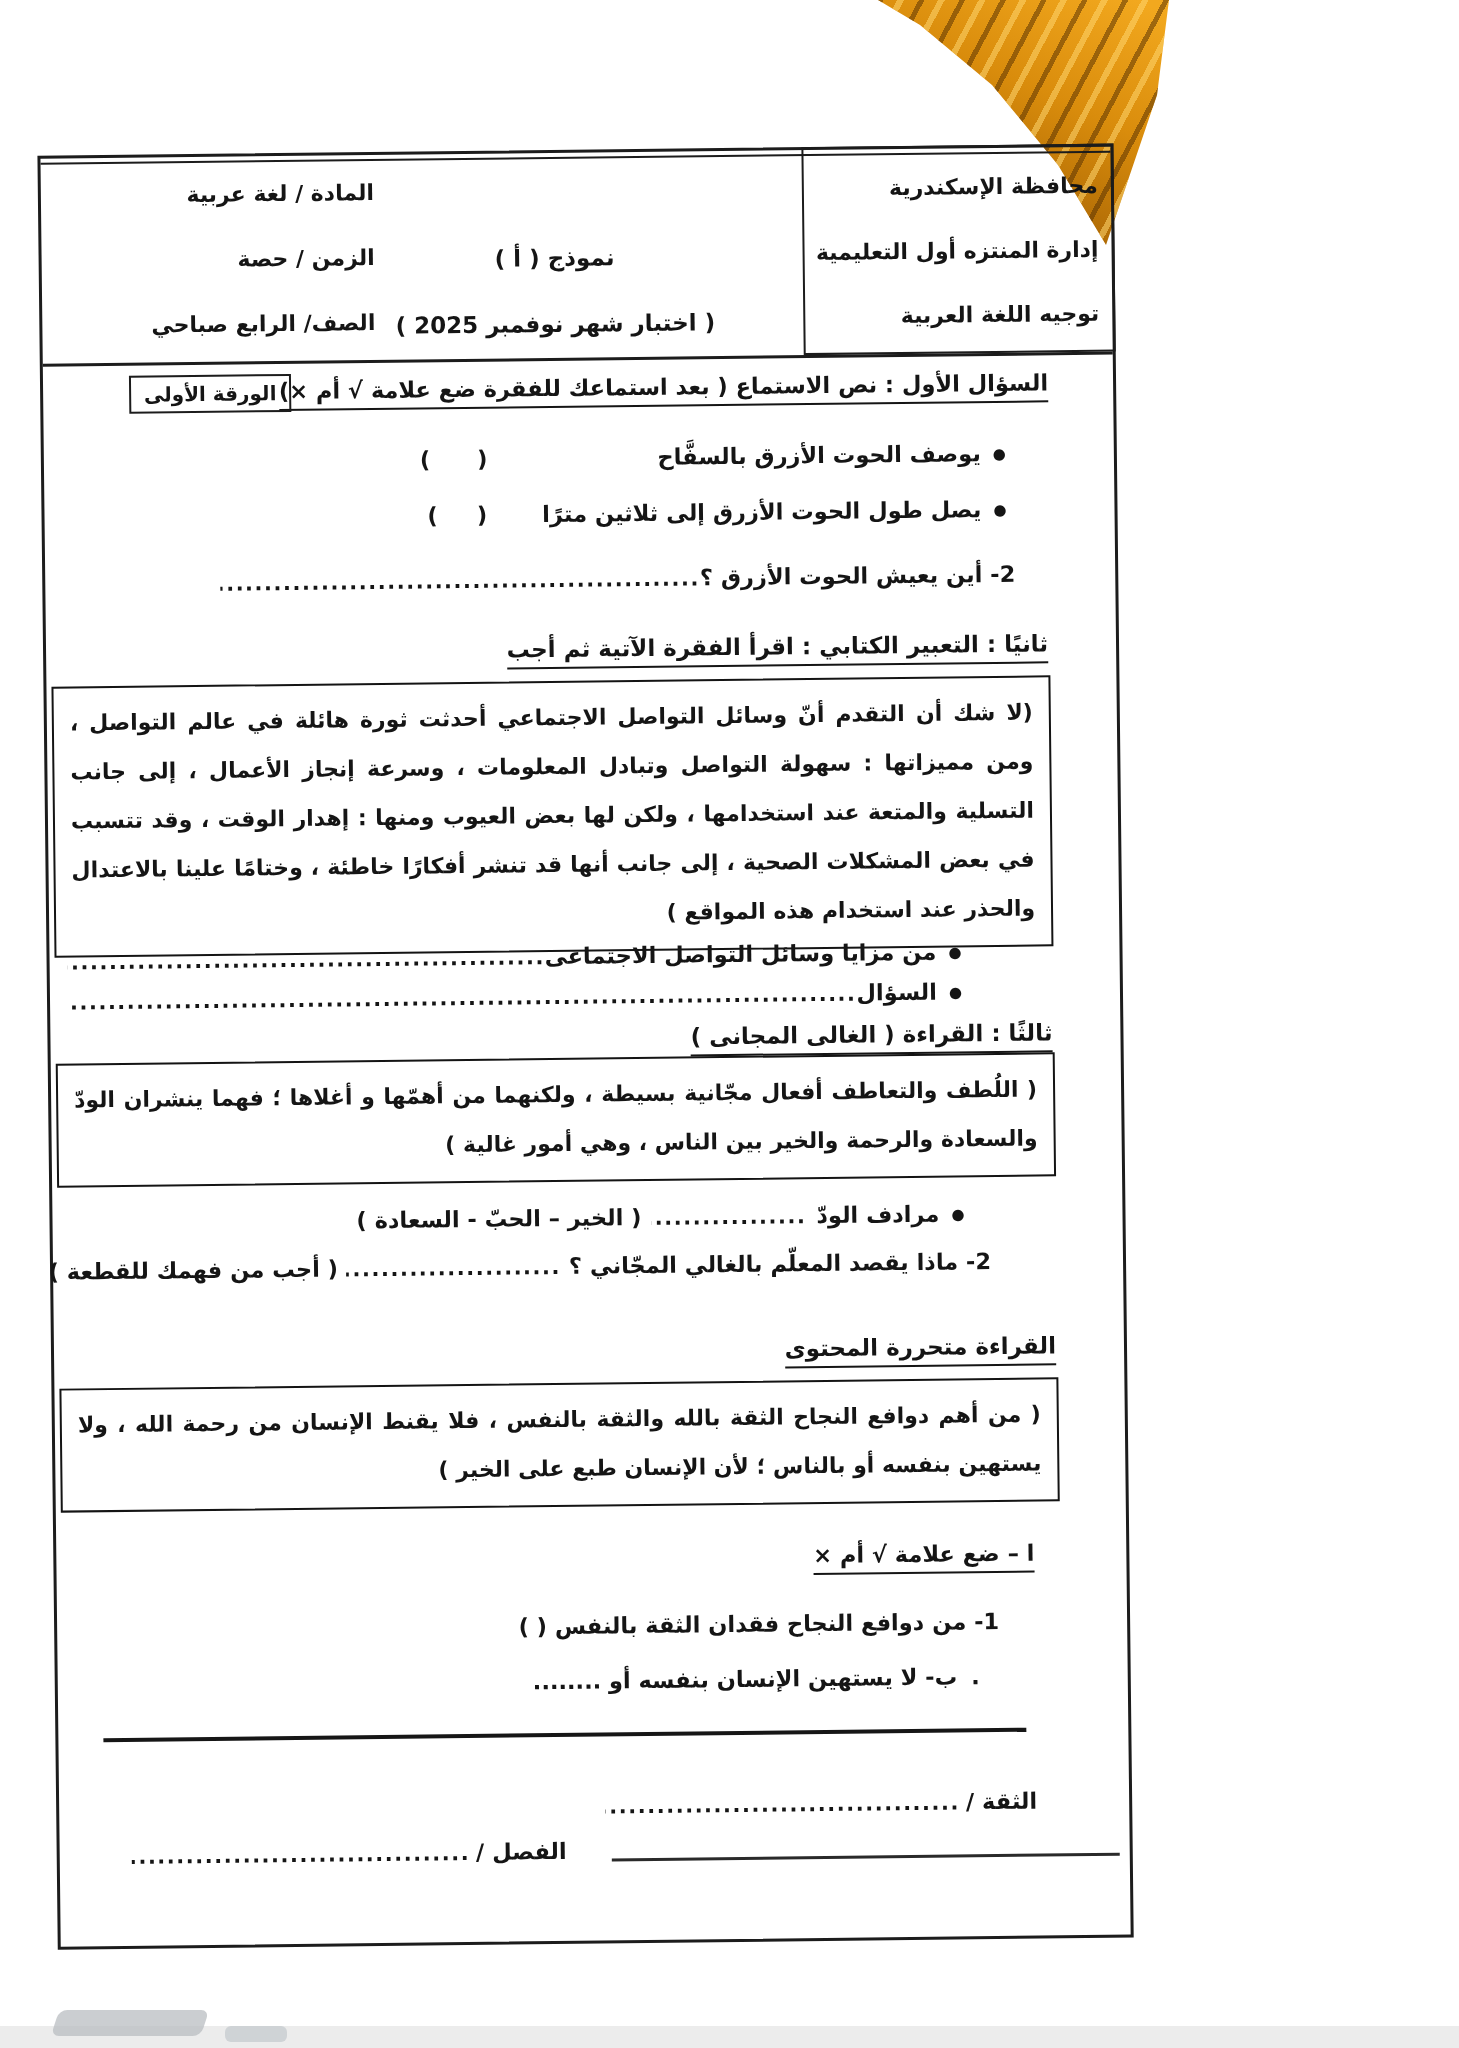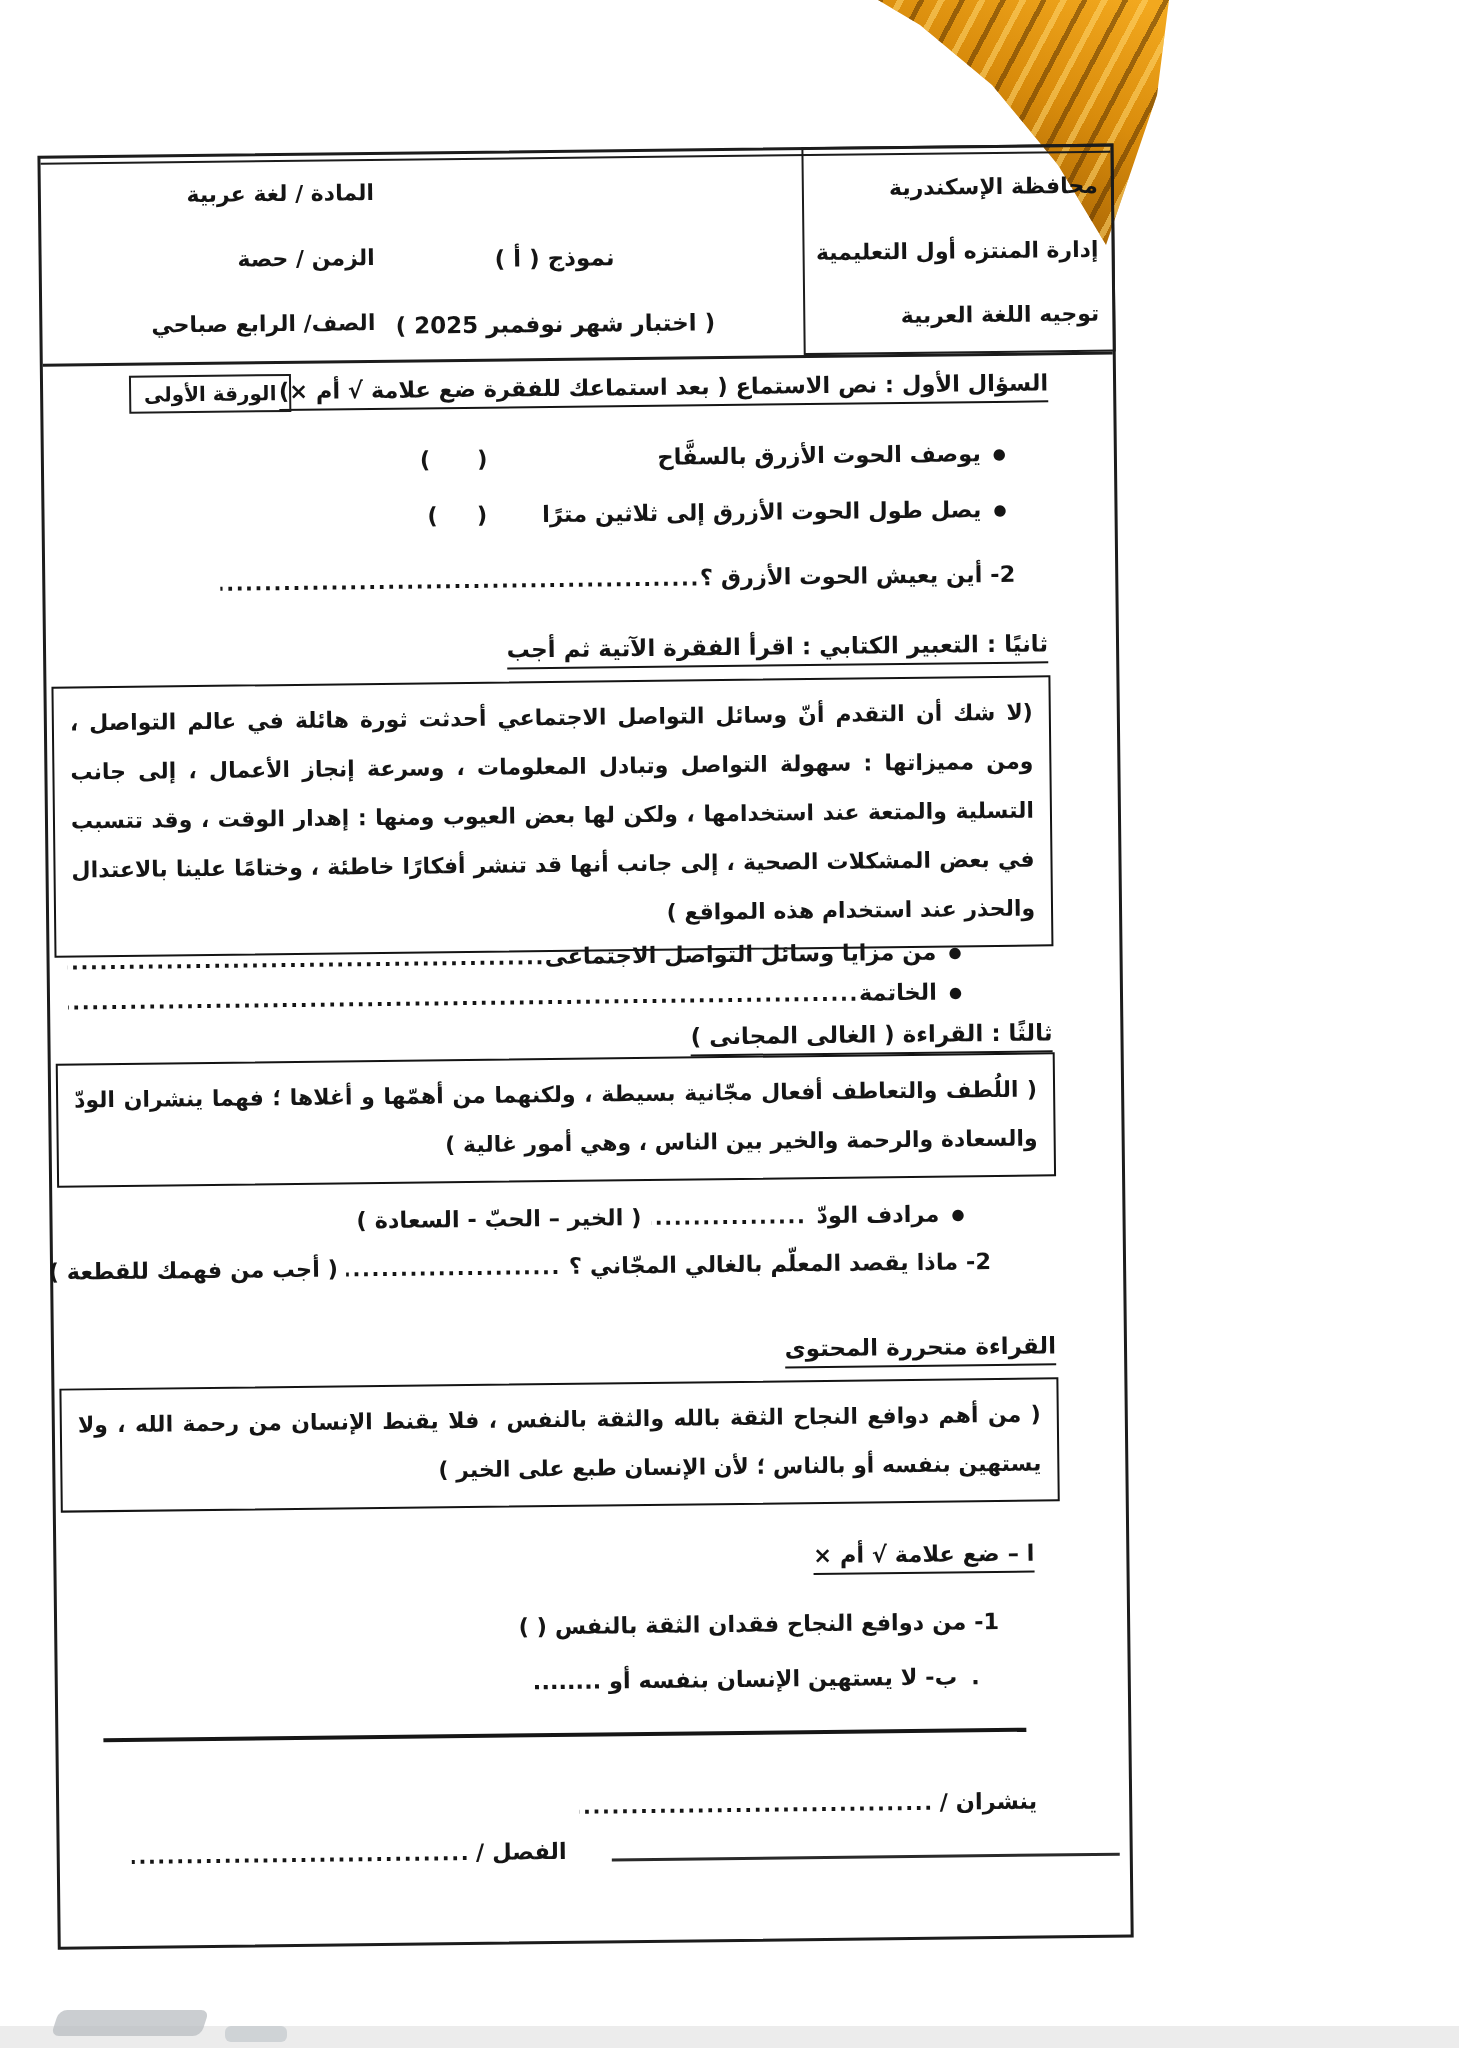--- a/index.html
+++ b/index.html
@@ -116,21 +116,21 @@
     </div>
     <div class="passage-box" style="top:528px;min-height:190px;">(لا شك أن التقدم أنّ وسائل التواصل الاجتماعي أحدثت ثورة هائلة في عالم التواصل ، ومن مميزاتها : سهولة التواصل وتبادل المعلومات ، وسرعة إنجاز الأعمال ، إلى جانب التسلية والمتعة عند استخدامها ، ولكن لها بعض العيوب ومنها : إهدار الوقت ، وقد تتسبب في بعض المشكلات الصحية ، إلى جانب أنها قد تنشر أفكارًا خاطئة ،  وختامًا علينا بالاعتدال والحذر عند استخدام هذه المواقع )</div>
 
     <div class="abs hrow flexr" style="top:790px;right:158px;left:18px;">
       <span class="bull"></span>
       <span>من مزايا وسائل التواصل الاجتماعى</span>
       <span class="dots" style="flex:1;">....................................................................................................</span>
     </div>
     <div class="abs hrow flexr" style="top:830px;right:158px;left:18px;">
       <span class="bull"></span>
-      <span>الخاتمة</span>
+      <span>السؤال</span>
       <span class="dots" style="flex:1;">........................................................................................................................................</span>
     </div>
 
     <div class="abs hrow" style="top:872px;right:68px;font-size:23px;">
       <span class="u">ثالثًا : القراءة ( الغالى المجانى )</span>
     </div>
     <div class="passage-box" style="top:905px;min-height:88px;">( اللُطف والتعاطف أفعال مجّانية بسيطة ، ولكنهما من أهمّها و أغلاها ؛ فهما ينشران الودّ والسعادة والرحمة والخير بين الناس ، وهي أمور غالية )</div>
 
     <div class="abs hrow flexr" style="top:1052px;right:158px;">
       <span class="bull"></span>
@@ -154,21 +154,21 @@
     </div>
     <div class="abs hrow" style="top:1460px;right:128px;">1-  من دوافع النجاح فقدان الثقة بالنفس (    )</div>
     <div class="abs hrow flexr" style="top:1515px;right:148px;">
       <span>.</span>
       <span style="margin-right:14px;">ب- لا يستهين الإنسان بنفسه أو  ........</span>
     </div>
 
     <div class="thick-line"></div>
 
     <div class="abs hrow flexr" style="top:1640px;right:92px;">
-      <span>ينشران /</span>
+      <span>الثقة /</span>
       <span class="dots" style="width:355px;margin-right:6px;">............................................................</span>
     </div>
     <div class="abs hrow flexr" style="top:1685px;left:72px;width:435px;">
       <span>الفصل /</span>
       <span class="dots" style="flex:1;margin-right:6px;">....................................................</span>
     </div>
     <div class="name-rule"></div>
 
   </div>
 </div>

